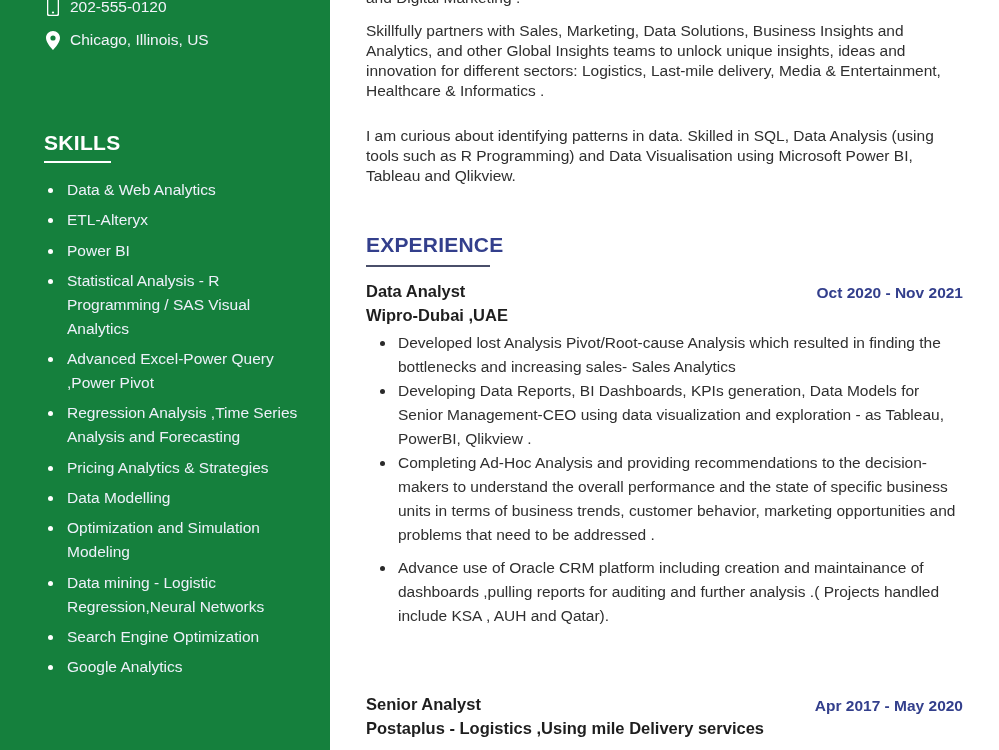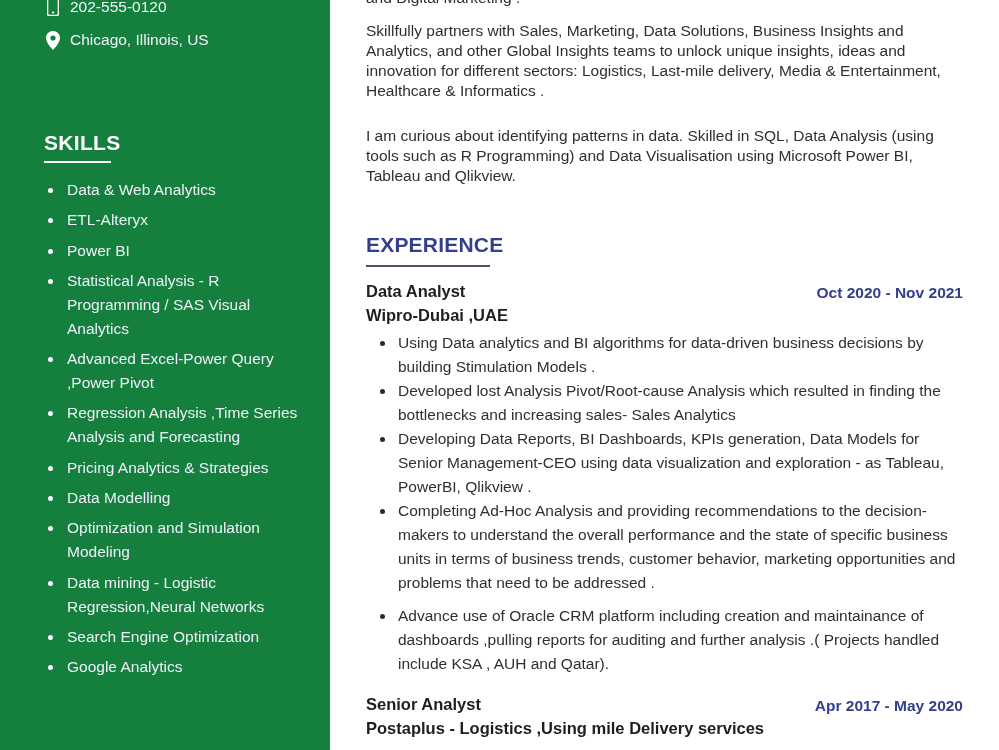--- a/index.html
+++ b/index.html
@@ -111,21 +111,20 @@
 <p class="para" style="top:126px;">I am curious about identifying patterns in data. Skilled in SQL, Data Analysis (using tools such as R Programming) and Data Visualisation using Microsoft Power BI, Tableau and Qlikview.</p>
 
 <div class="section-title">EXPERIENCE</div>
 <div class="section-underline"></div>
 
 <div class="job-title" style="top:282px;">Data Analyst</div>
 <div class="job-date" style="top:284px;">Oct 2020 - Nov 2021</div>
 <div class="job-company" style="top:306px;">Wipro-Dubai ,UAE</div>
 
 <ul class="bullets" style="top:331px;">
-  <li>Using  Data analytics and BI algorithms for data-driven business decisions by building Stimulation Models .</li>
   <li>Developed lost Analysis Pivot/Root-cause Analysis  which resulted in finding the bottlenecks and increasing sales- Sales Analytics</li>
   <li>Developing  Data Reports, BI Dashboards, KPIs generation, Data Models for Senior Management-CEO   using data visualization and exploration -  as Tableau, PowerBI, Qlikview .</li>
   <li>Completing  Ad-Hoc Analysis and providing recommendations to the  decision-makers to understand the overall performance and the state of specific business units in terms of  business trends, customer behavior, marketing opportunities and problems that need to be addressed .</li>
   <li style="margin-top:9px;">Advance use of Oracle CRM platform including creation and maintainance of dashboards ,pulling reports for auditing and  further analysis .( Projects handled include KSA , AUH and Qatar).</li>
 </ul>
 
 <div class="job-title" style="top:695px;">Senior Analyst</div>
 <div class="job-date" style="top:697px;">Apr 2017 - May 2020</div>
 <div class="job-company" style="top:719px;">Postaplus - Logistics ,Using mile Delivery services</div>
 

